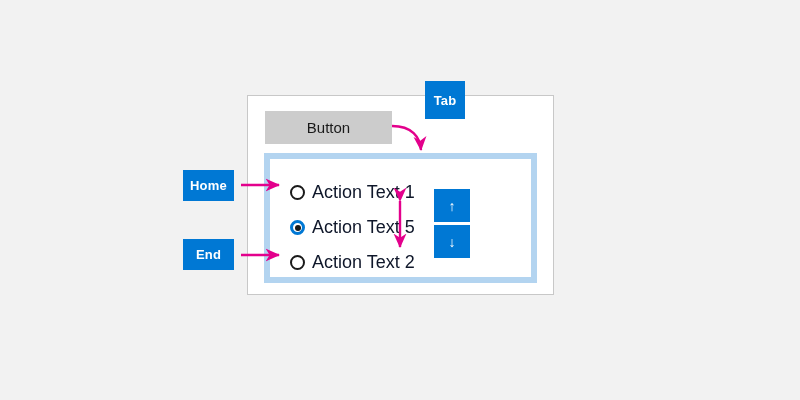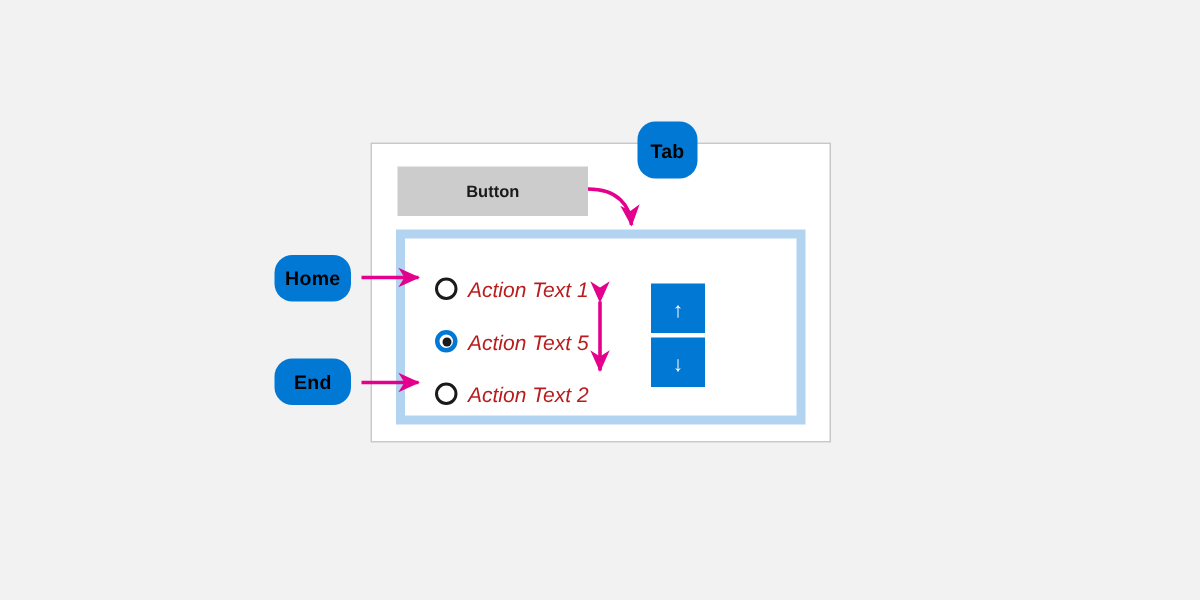--- a/index.html
+++ b/index.html
@@ -16,29 +16,28 @@
   #stage {
     position: relative;
     width: 800px;
     height: 400px;
   }
 
   
   .chip {
     position: absolute;
     background: #0078d4;
-    color: #000000;
+    color: #ffffff;
     font-size: 13px;
     font-weight: bold;
     display: flex;
     align-items: center;
     justify-content: center;
     letter-spacing: .2px;
     box-sizing: border-box;
-    border-radius: 12px;
   }
   #chip-tab   { left: 425px; top: 81px;  width: 40px;  height: 38px; }
   #chip-home  { left: 183px; top: 170px; width: 51px;  height: 31px; }
   #chip-end   { left: 183px; top: 239px; width: 51px;  height: 31px; }
 
   
   #dialog {
     position: absolute;
     left: 247px;
     top: 95px;
@@ -50,26 +49,25 @@
   }
 
   #push-button {
     position: absolute;
     left: 17px;
     top: 15px;
     width: 127px;
     height: 33px;
     background: #cccccc;
     color: #1a1a1a;
-    font-size: 11px;
+    font-size: 15px;
     display: flex;
     align-items: center;
     justify-content: center;
     box-sizing: border-box;
-    font-weight: bold;
   }
 
   #group-panel {
     position: absolute;
     left: 16px;
     top: 57px;
     width: 273px;
     height: 130px;
     border: 6px solid #b3d4f0;
     background: #ffffff;
@@ -110,24 +108,23 @@
     position: absolute;
     left: 50%;
     top: 50%;
     transform: translate(-50%, -50%);
     width: 6px;
     height: 6px;
     border-radius: 50%;
     background: #1a1a1a;
   }
   .radio-label {
-    font-size: 14px;
-    color: #b91c1c;
+    font-size: 18px;
+    color: #0f172a;
     white-space: nowrap;
-    font-style: italic;
   }
 
   
   .spin-btn {
     position: absolute;
     width: 36px;
     height: 33px;
     background: #0078d4;
     color: #ffffff;
     font-size: 14px;

